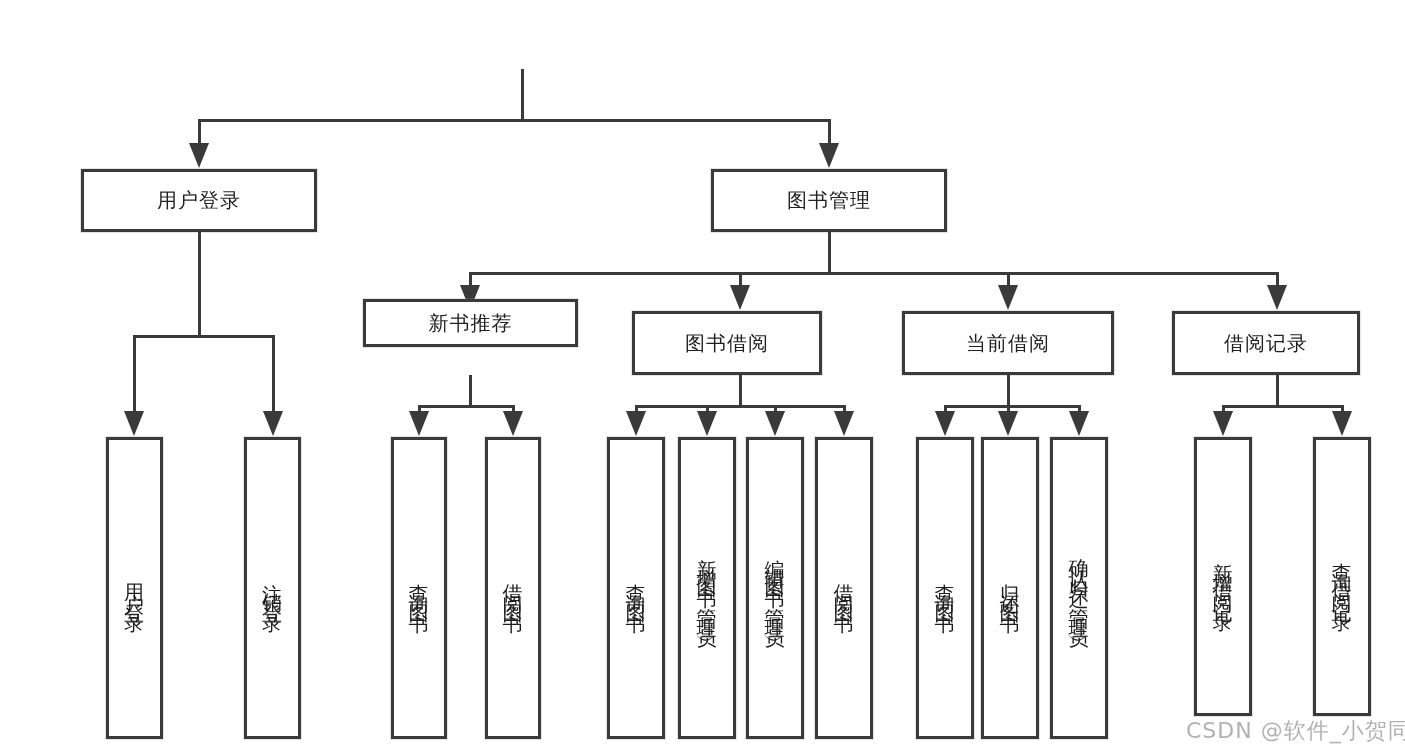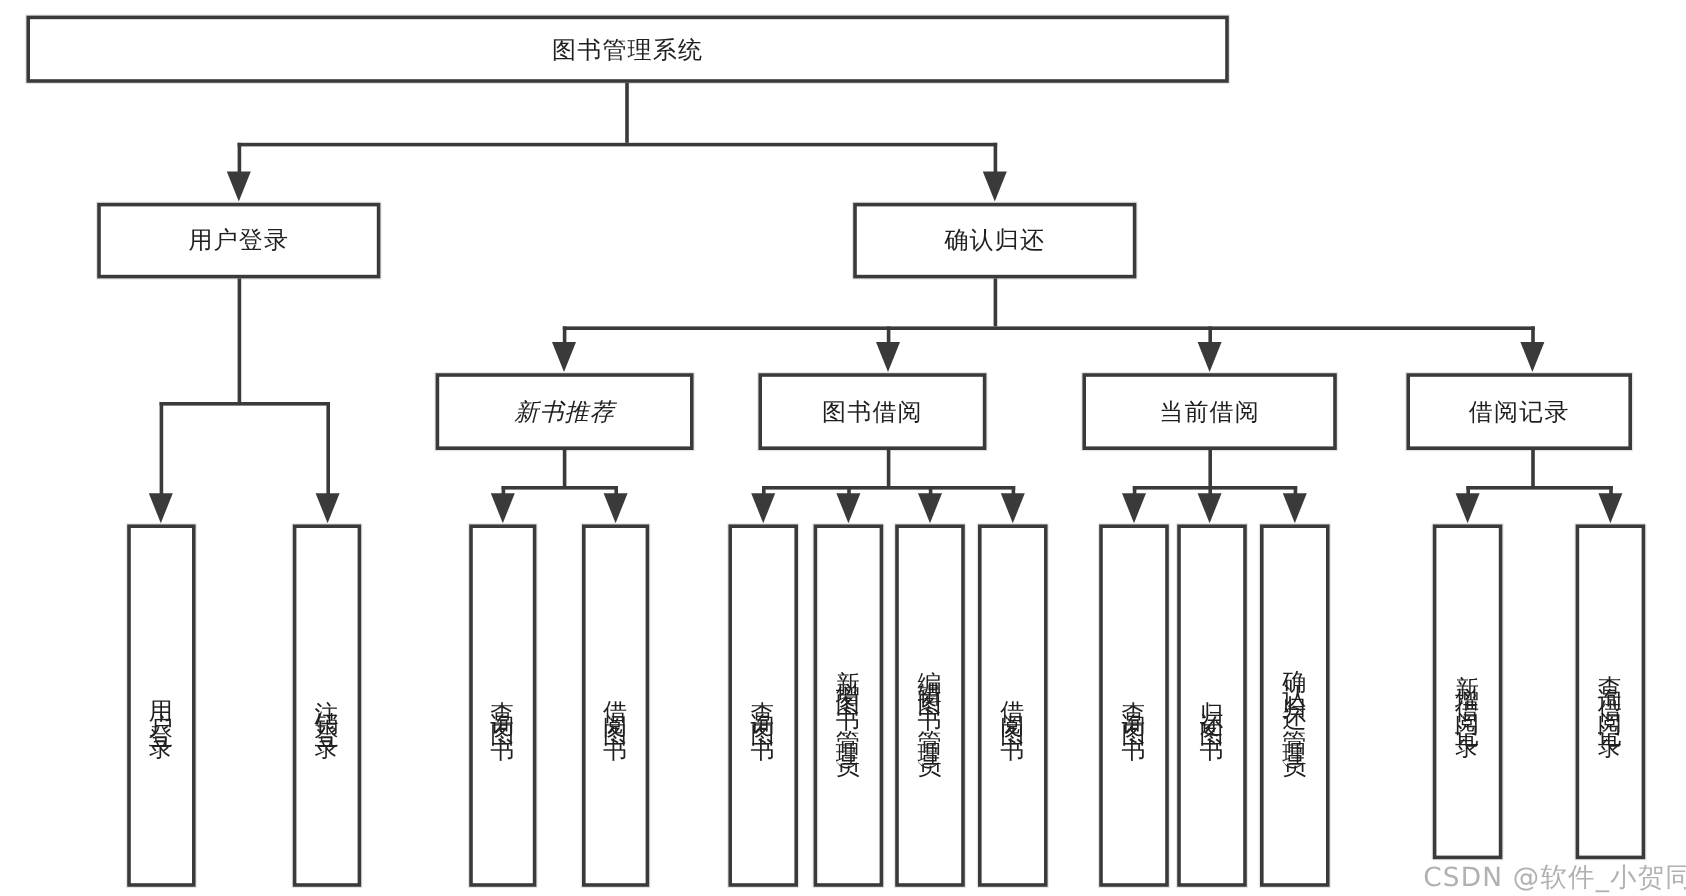--- a/index.html
+++ b/index.html
@@ -54,57 +54,54 @@
     white-space:nowrap;
     z-index:5;
     opacity:.92;
   }
 </style>
 </head>
 <body>
 
 <div id="canvas">
 
-  <div class="node" style="left:22px;top:13px;width:1002px;height:56px;">
-    <span>图书管理系统</span>
-  </div>
 
   <div class="lv" style="left:521px;top:69px;height:50px;"></div>
   <div class="lh" style="left:198px;top:119px;width:633px;"></div>
   <div class="lv" style="left:198px;top:119px;height:28px;"></div>
   <div class="ah" style="left:189px;top:143px;"></div>
   <div class="lv" style="left:828px;top:119px;height:28px;"></div>
   <div class="ah" style="left:819px;top:143px;"></div>
 
   <div class="node" style="left:81px;top:169px;width:236px;height:63px;">
     <span>用户登录</span>
   </div>
   <div class="node" style="left:711px;top:169px;width:236px;height:63px;">
-    <span>确认归还</span>
+    <span>图书管理</span>
   </div>
 
   <div class="lv" style="left:198px;top:232px;height:103px;"></div>
   <div class="lh" style="left:133px;top:335px;width:142px;"></div>
   <div class="lv" style="left:133px;top:335px;height:78px;"></div>
   <div class="ah" style="left:124px;top:411px;"></div>
   <div class="lv" style="left:272px;top:335px;height:78px;"></div>
   <div class="ah" style="left:263px;top:411px;"></div>
 
   <div class="lv" style="left:828px;top:232px;height:40px;"></div>
   <div class="lh" style="left:469px;top:272px;width:810px;"></div>
   <div class="lv" style="left:469px;top:272px;height:16px;"></div>
   <div class="ah" style="left:460px;top:285px;"></div>
   <div class="lv" style="left:739px;top:272px;height:16px;"></div>
   <div class="ah" style="left:730px;top:285px;"></div>
   <div class="lv" style="left:1007px;top:272px;height:16px;"></div>
   <div class="ah" style="left:998px;top:285px;"></div>
   <div class="lv" style="left:1276px;top:272px;height:16px;"></div>
   <div class="ah" style="left:1267px;top:285px;"></div>
 
-  <div class="node" style="left:363px;top:311px;width:215px;height:64px;font-style:italic;">
+  <div class="node" style="left:363px;top:299px;width:215px;height:48px;">
     <span>新书推荐</span>
   </div>
   <div class="node" style="left:632px;top:311px;width:190px;height:64px;">
     <span>图书借阅</span>
   </div>
   <div class="node" style="left:902px;top:311px;width:212px;height:64px;">
     <span>当前借阅</span>
   </div>
   <div class="node" style="left:1172px;top:311px;width:188px;height:64px;">
     <span>借阅记录</span>

